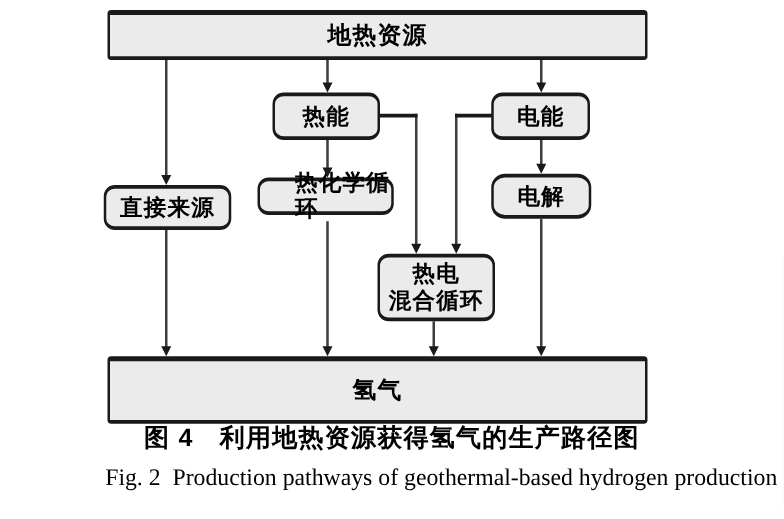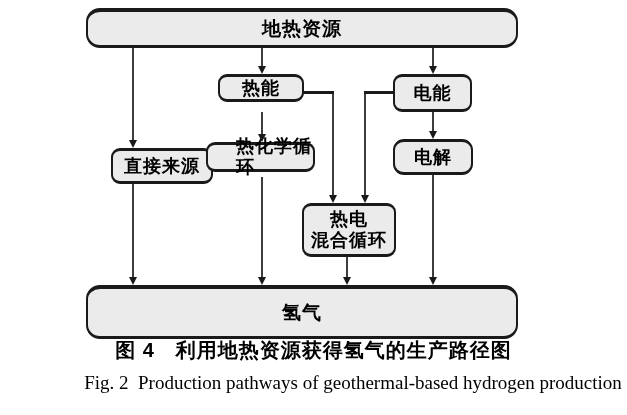--- a/index.html
+++ b/index.html
@@ -30,21 +30,21 @@
     align-items:center;
     justify-content:center;
     font-weight:bold;
     font-size:18px;
     color:var(--text);
     letter-spacing:1px;
     line-height:1.15;
   }
   .node.wide{
     border-top-width:4px;
-    border-radius:14px;
+    border-radius:3px;
     font-size:19px;
   }
   .vline{
     position:absolute;
     width:2px;
     background:var(--connector);
   }
   .hline{
     position:absolute;
     height:3px;
@@ -78,25 +78,25 @@
     margin-left:44px;
   }
 </style>
 </head>
 <body>
 
 <div id="stage">
 
   <div class="node wide" style="left:86px;top:8px;width:432px;height:40px;">地热资源</div>
 
-  <div class="node" style="left:218px;top:74px;width:86px;height:28px;">热能</div>
+  <div class="node" style="left:218px;top:74px;width:86px;height:38px;">热能</div>
 
   <div class="node" style="left:393px;top:74px;width:79px;height:38px;">电能</div>
 
-  <div class="node" style="left:83px;top:148px;width:102px;height:36px;margin-left:28px;">直接来源</div>
+  <div class="node" style="left:83px;top:148px;width:102px;height:36px;">直接来源</div>
 
   <div class="node" style="left:206px;top:142px;width:109px;height:30px;padding-left:28px;">热化学循环</div>
 
   <div class="node" style="left:393px;top:139px;width:80px;height:36px;border-radius:11px;">电解</div>
 
   <div class="node" style="left:302px;top:203px;width:94px;height:54px;">
     <div>热电</div>
     <div>混合循环</div>
   </div>
 

